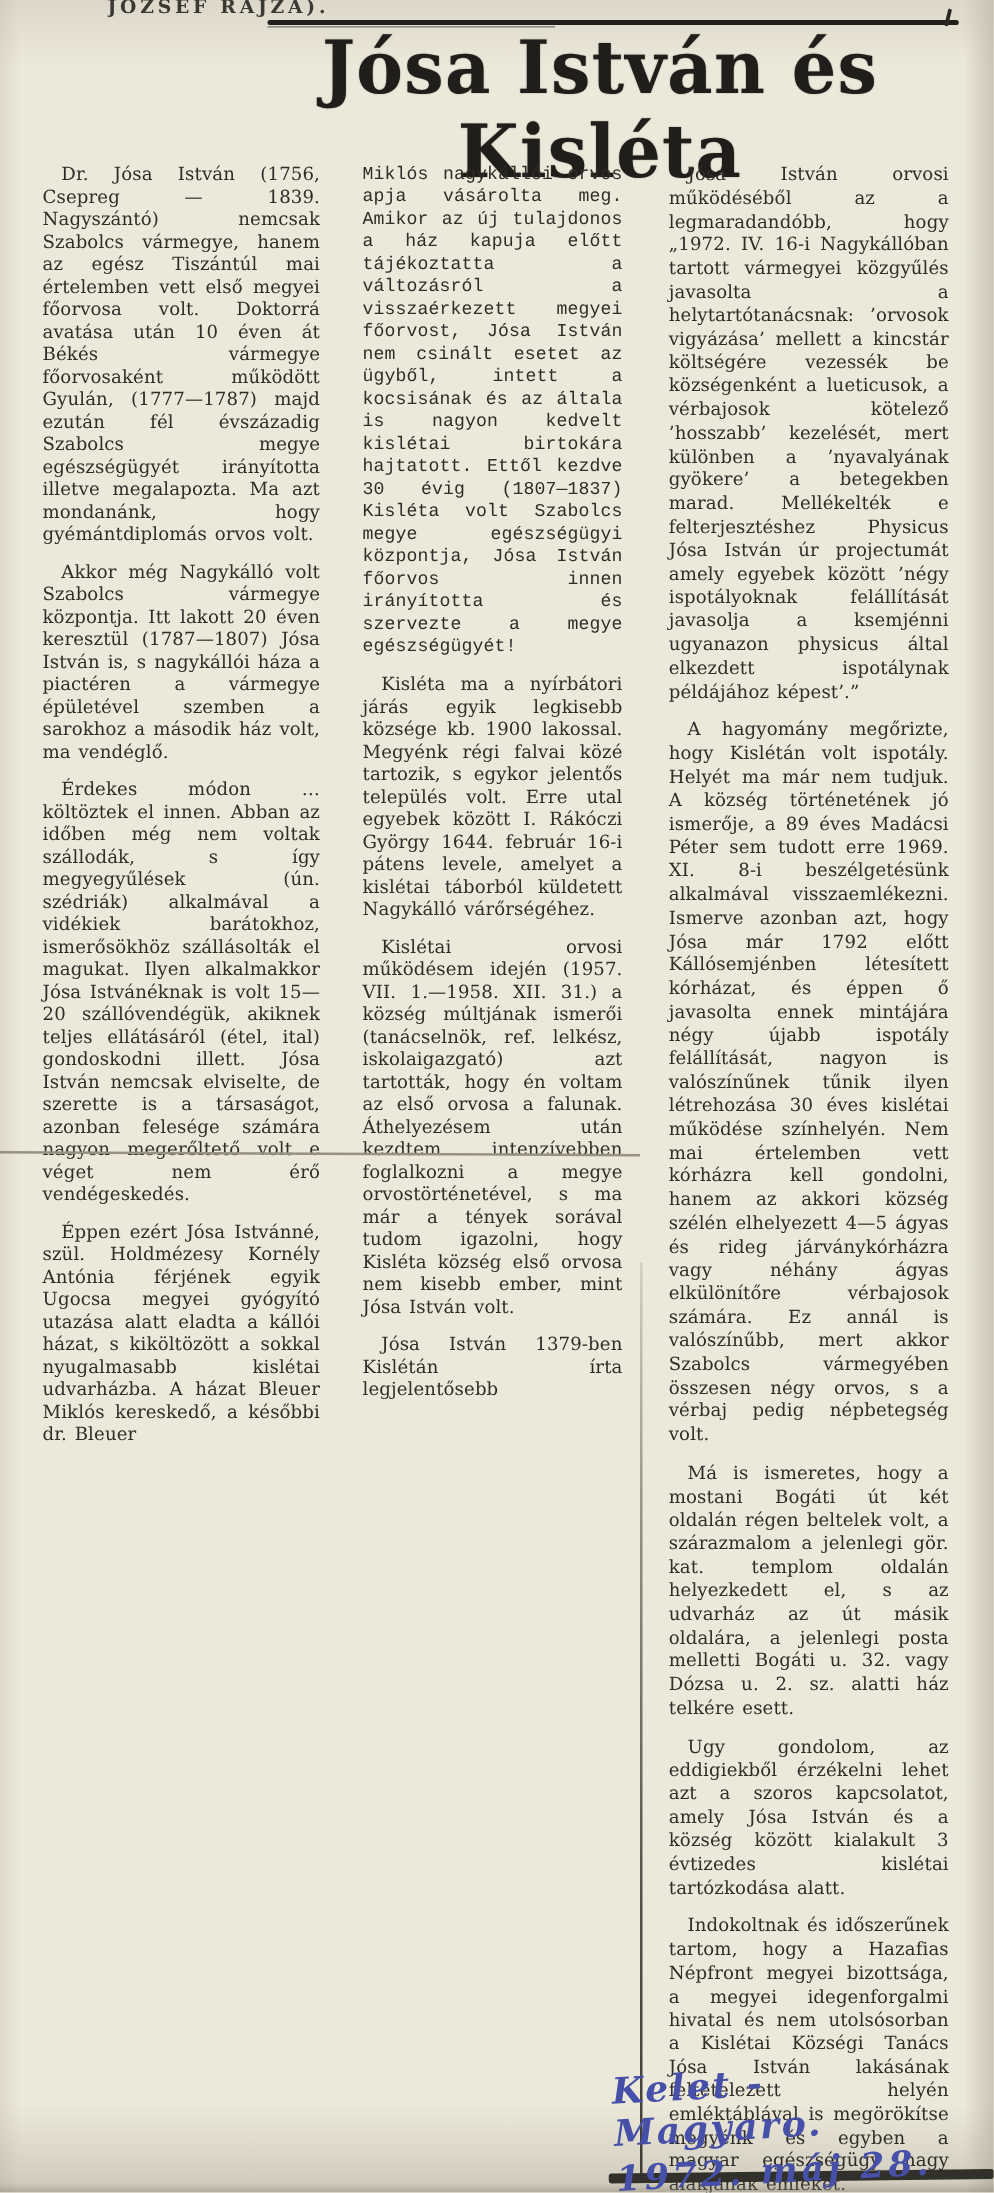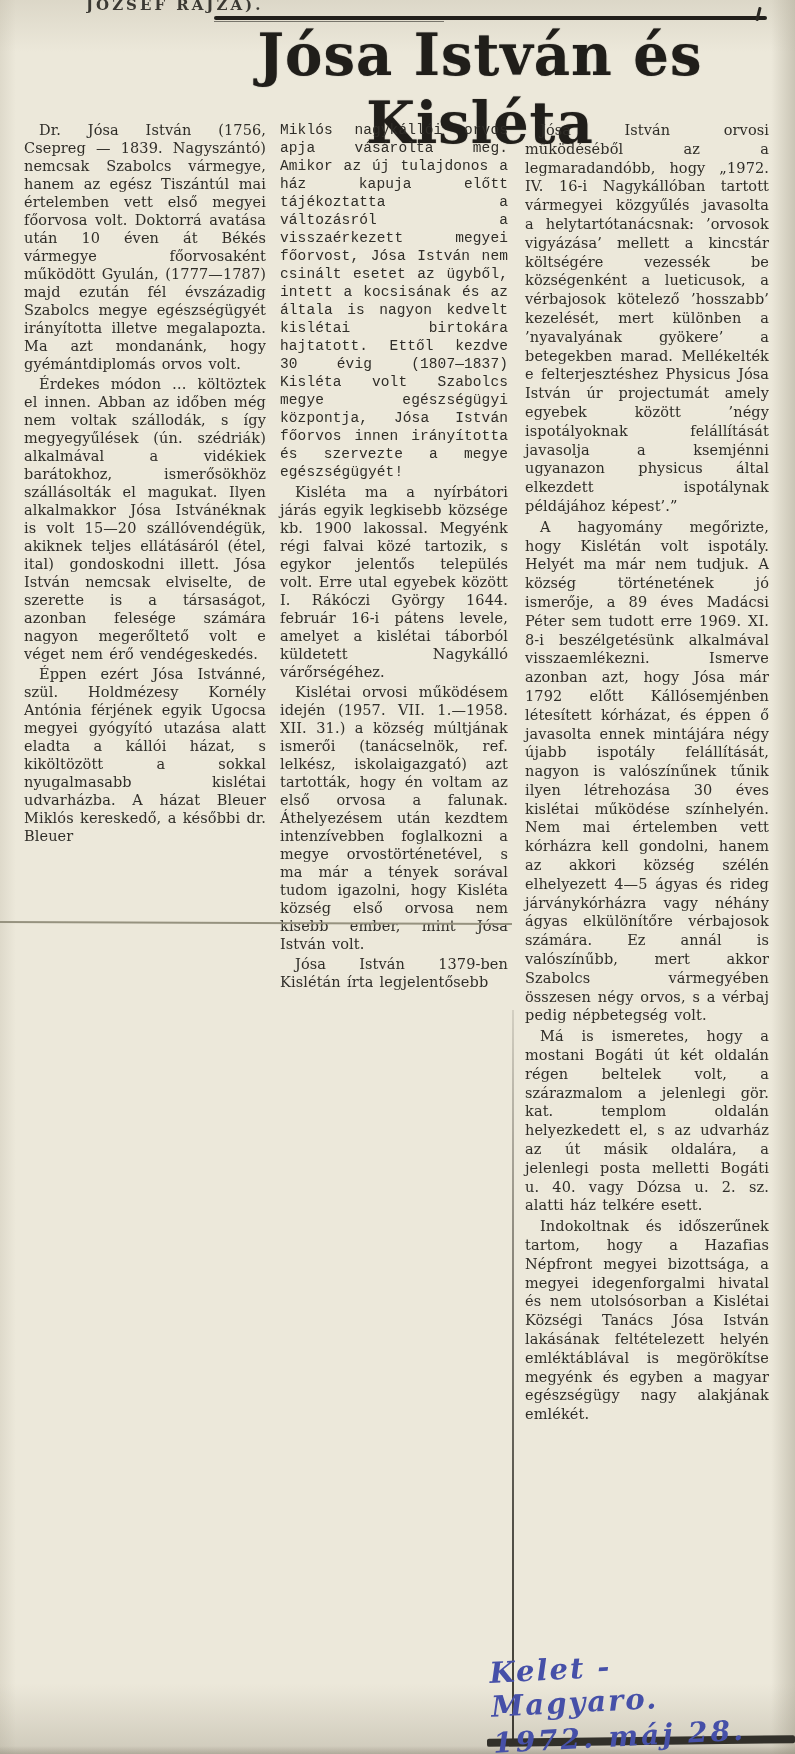--- a/index.html
+++ b/index.html
@@ -37,21 +37,21 @@
     text-align:center;font-weight:700;font-size:56px;line-height:1.15;
     letter-spacing:1px;color:#201e1a;transform:scaleY(1.05);
     text-shadow:0 0 1px rgba(32,30,26,.6);
   }
   
   .col{
     position:absolute;top:119px;
     font-size:14.5px;color:var(--ink);
     text-align:justify;word-spacing:1.5px;letter-spacing:.1px;
   }
-  .col p{margin:2px;text-indent:15px;}
+  .col p{margin:12px;text-indent:15px;}
   .col p.cont{text-indent:0;font-family:Liberation Mono, monospace;}
   .col1{left:22px;width:246px;line-height:18px;}
   .col2{left:278px;width:232px;line-height:18px;}
   .col3{left:523px;width:248px;line-height:18.8px;}
   
   .cut-line-h{position:absolute;left:0;top:922px;width:512px;height:2px;background:#96927f;transform:rotate(.25deg);}
   .cut-line-v{position:absolute;left:512px;top:1010px;width:2px;height:732px;
     background:linear-gradient(180deg, rgba(70,66,56,.15) 0%, rgba(70,66,56,.55) 30%, rgba(45,43,36,.8) 70%, rgba(45,43,36,.9) 100%);}
   .bottom-shadow{position:absolute;left:487px;top:1737px;width:308px;height:8px;background:#32302a;transform:rotate(-.7deg);border-radius:2px;}
   .bottom-paper-edge{position:absolute;left:0;top:1746px;width:795px;height:8px;background:linear-gradient(180deg, rgba(0,0,0,0), rgba(140,134,118,.45));}
@@ -77,35 +77,37 @@
   </div>
 
   <div class="headline-rule"></div>
   <div class="headline-rule-sub"></div>
   <div class="ink-tick"></div>
 
   <h1 class="headline">Jósa István és Kisléta</h1>
 
   <div class="col col1">
     <p>Dr. Jósa István (1756, Csepreg — 1839. Nagyszántó) nemcsak Szabolcs vármegye, hanem az egész Tiszántúl mai értelemben vett első megyei főorvosa volt. Doktorrá avatása után 10 éven át Békés vármegye főorvosaként működött Gyulán, (1777—1787) majd ezután fél évszázadig Szabolcs megye egészségügyét irányította illetve megalapozta. Ma azt mondanánk, hogy gyémántdiplomás orvos volt.</p>
+    <p>Akkor még Nagykálló volt Szabolcs vármegye központja. Itt lakott 20 éven keresztül (1787—1807) Jósa István is, s nagykállói háza a piactéren a vármegye épületével szemben a sarokhoz a második ház volt, ma vendéglő.</p>
     <p>Érdekes módon … költöztek el innen. Abban az időben még nem voltak szállodák, s így megyegyűlések (ún. szédriák) alkalmával a vidékiek barátokhoz, ismerősökhöz szállásolták el magukat. Ilyen alkalmakkor Jósa Istvánéknak is volt 15—20 szállóvendégük, akiknek teljes ellátásáról (étel, ital) gondoskodni illett. Jósa István nemcsak elviselte, de szerette is a társaságot, azonban felesége számára nagyon megerőltető volt e véget nem érő vendégeskedés.</p>
     <p>Éppen ezért Jósa Istvánné, szül. Holdmézesy Kornély Antónia férjének egyik Ugocsa megyei gyógyító utazása alatt eladta a kállói házat, s kiköltözött a sokkal nyugalmasabb kislétai udvarházba. A házat Bleuer Miklós kereskedő, a későbbi dr. Bleuer</p>
   </div>
 
   <div class="col col2">
     <p class="cont">Miklós nagykállói orvos apja vásárolta meg. Amikor az új tulajdonos a ház kapuja előtt tájékoztatta a változásról a visszaérkezett megyei főorvost, Jósa István nem csinált esetet az ügyből, intett a kocsisának és az általa is nagyon kedvelt kislétai birtokára hajtatott. Ettől kezdve 30 évig (1807—1837) Kisléta volt Szabolcs megye egészségügyi központja, Jósa István főorvos innen irányította és szervezte a megye egészségügyét!</p>
     <p>Kisléta ma a nyírbátori járás egyik legkisebb községe kb. 1900 lakossal. Megyénk régi falvai közé tartozik, s egykor jelentős település volt. Erre utal egyebek között I. Rákóczi György 1644. február 16-i pátens levele, amelyet a kislétai táborból küldetett Nagykálló várőrségéhez.</p>
     <p>Kislétai orvosi működésem idején (1957. VII. 1.—1958. XII. 31.) a község múltjának ismerői (tanácselnök, ref. lelkész, iskolaigazgató) azt tartották, hogy én voltam az első orvosa a falunak. Áthelyezésem után kezdtem intenzívebben foglalkozni a megye orvostörténetével, s ma már a tények sorával tudom igazolni, hogy Kisléta község első orvosa nem kisebb ember, mint Jósa István volt.</p>
     <p>Jósa István 1379-ben Kislétán írta legjelentősebb</p>
   </div>
 
   <div class="col col3">
     <p>Jósa István orvosi működéséből az a legmaradandóbb, hogy „1972. IV. 16-i Nagykállóban tartott vármegyei közgyűlés javasolta a helytartótanácsnak: ’orvosok vigyázása’ mellett a kincstár költségére vezessék be községenként a lueticusok, a vérbajosok kötelező ’hosszabb’ kezelését, mert különben a ’nyavalyának gyökere’ a betegekben marad. Mellékelték e felterjesztéshez Physicus Jósa István úr projectumát amely egyebek között ’négy ispotályoknak felállítását javasolja a ksemjénni ugyanazon physicus által elkezdett ispotálynak példájához képest’.”</p>
     <p>A hagyomány megőrizte, hogy Kislétán volt ispotály. Helyét ma már nem tudjuk. A község történetének jó ismerője, a 89 éves Madácsi Péter sem tudott erre 1969. XI. 8-i beszélgetésünk alkalmával visszaemlékezni. Ismerve azonban azt, hogy Jósa már 1792 előtt Kállósemjénben létesített kórházat, és éppen ő javasolta ennek mintájára négy újabb ispotály felállítását, nagyon is valószínűnek tűnik ilyen létrehozása 30 éves kislétai működése színhelyén. Nem mai értelemben vett kórházra kell gondolni, hanem az akkori község szélén elhelyezett 4—5 ágyas és rideg járványkórházra vagy néhány ágyas elkülönítőre vérbajosok számára. Ez annál is valószínűbb, mert akkor Szabolcs vármegyében összesen négy orvos, s a vérbaj pedig népbetegség volt.</p>
-    <p>Má is ismeretes, hogy a mostani Bogáti út két oldalán régen beltelek volt, a szárazmalom a jelenlegi gör. kat. templom oldalán helyezkedett el, s az udvarház az út másik oldalára, a jelenlegi posta melletti Bogáti u. 40. vagy Dózsa u. 2. sz. alatti ház telkére esett.</p>
+    <p>Má is ismeretes, hogy a mostani Bogáti út két oldalán régen beltelek volt, a szárazmalom a jelenlegi gör. kat. templom oldalán helyezkedett el, s az udvarház az út másik oldalára, a jelenlegi posta melletti Bogáti u. 32. vagy Dózsa u. 2. sz. alatti ház telkére esett.</p>
+    <p>Ugy gondolom, az eddigiekből érzékelni lehet azt a szoros kapcsolatot, amely Jósa István és a község között kialakult 3 évtizedes kislétai tartózkodása alatt.</p>
     <p>Indokoltnak és időszerűnek tartom, hogy a Hazafias Népfront megyei bizottsága, a megyei idegenforgalmi hivatal és nem utolsósorban a Kislétai Községi Tanács Jósa István lakásának feltételezett helyén emléktáblával is megörökítse megyénk és egyben a magyar egészségügy nagy alakjának emlékét.</p>
 
   </div>
 
   <div class="cut-line-h"></div>
   <div class="cut-line-v"></div>
   <div class="bottom-shadow"></div>
   <div class="bottom-paper-edge"></div>
 
   <div class="handwriting">

